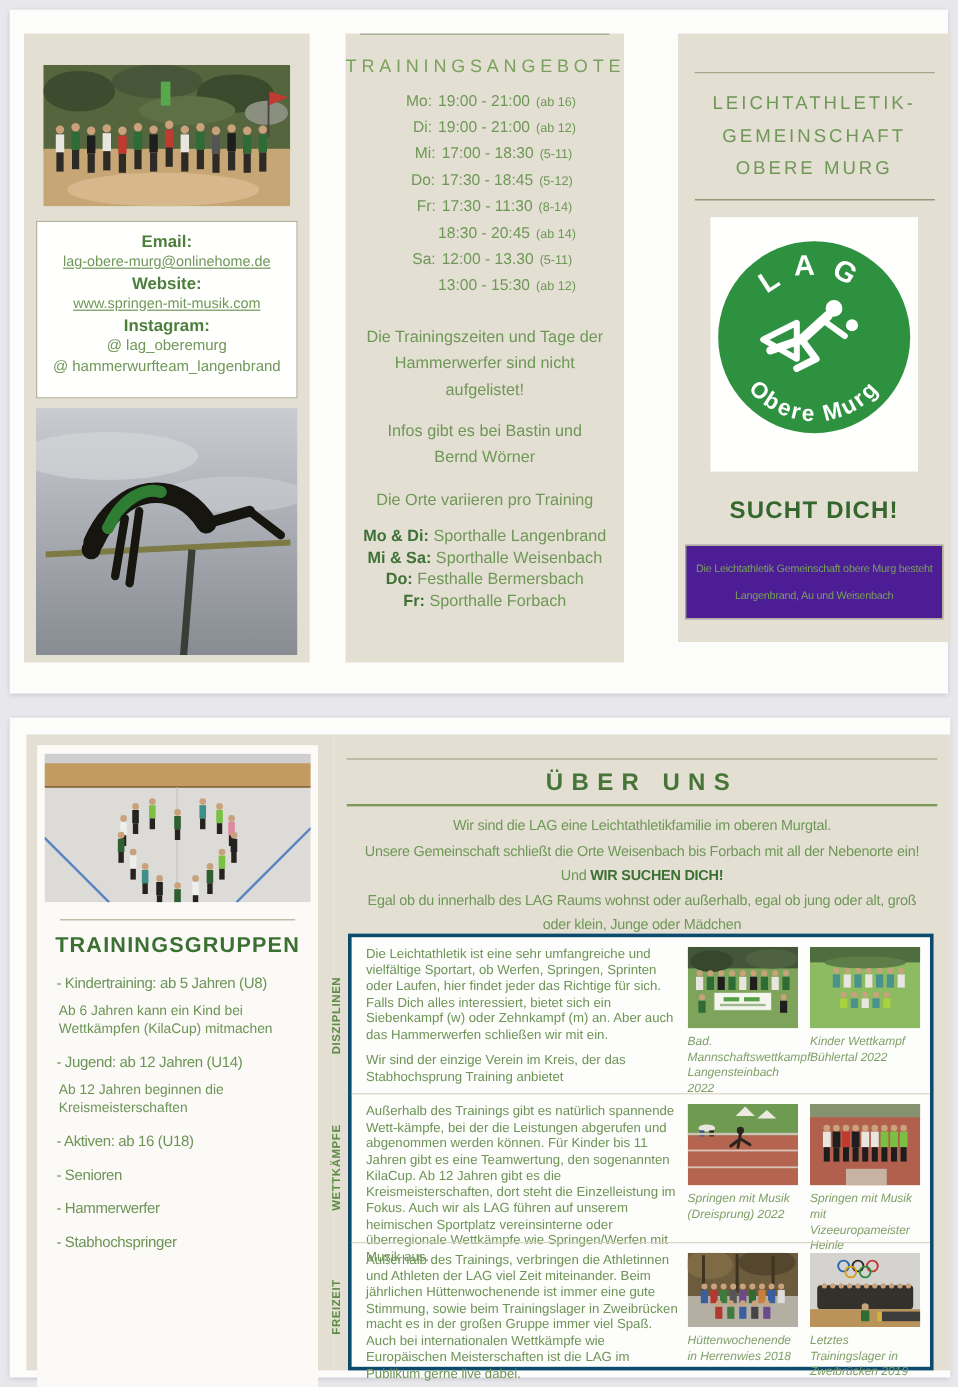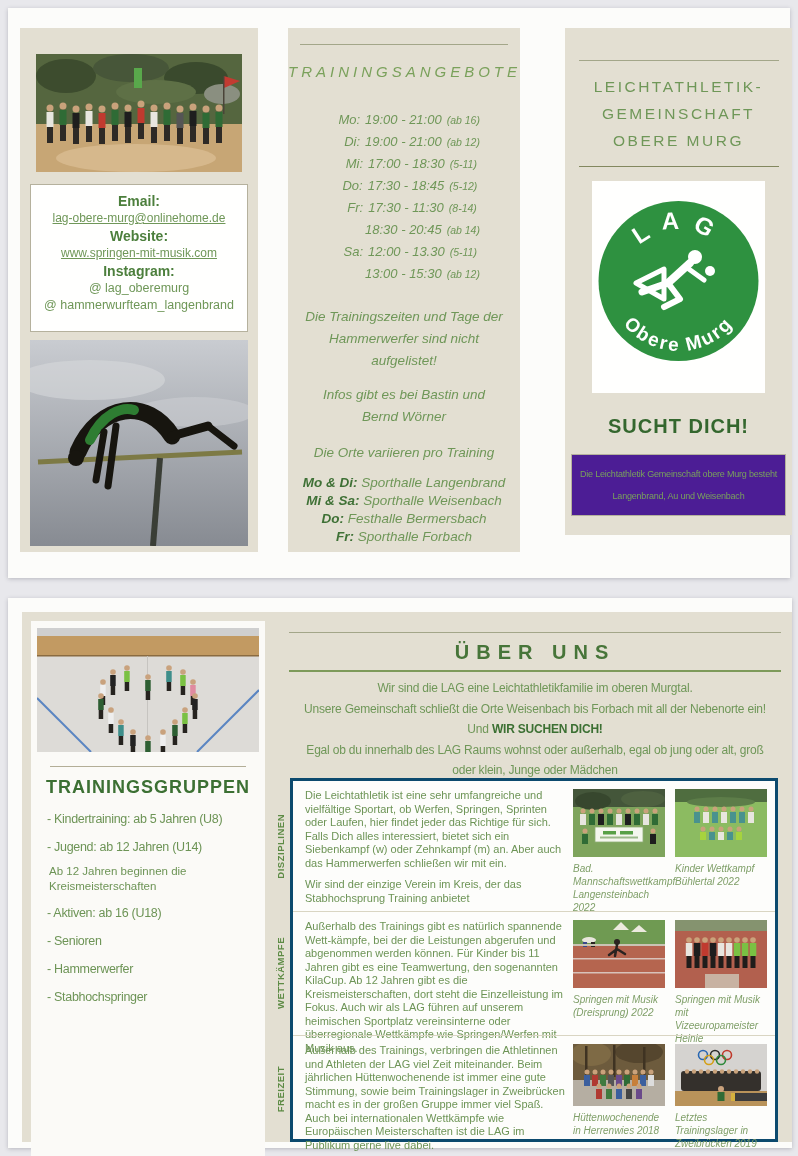--- a/index.html
+++ b/index.html
@@ -3,34 +3,34 @@
 <meta charset="utf-8">
 <style>
   html,body{margin:0;padding:0;}
   body{background:#e8e8ec;font-family:"Liberation Sans",sans-serif;}
   #stage{position:relative;width:798px;height:1156px;background:#e8e8ec;overflow:hidden;}
   .page{position:absolute;background:#fcfcfa;box-shadow:0 1px 4px rgba(60,60,75,.28);}
   #page1{left:8px;top:8px;width:782px;height:570px;}
   #page2{left:8px;top:598px;width:784px;height:550px;}
   .panel{position:absolute;background:#e3dfd2;}
   #p1-left{left:12px;top:20px;width:238px;height:524px;}
-  #p1-mid{left:280px;top:20px;width:232px;height:524px;box-sizing:border-box;padding-top:16px;font-style:italic;}
+  #p1-mid{left:280px;top:20px;width:232px;height:524px;box-sizing:border-box;}
   #p1-right{left:557px;top:20px;width:227px;height:507px;box-sizing:border-box;padding-top:32px;}
   .rule{height:1px;background:#a3a689;border:0;margin:0 auto;}
   .rule2{height:2px;background:#7d9a5a;border:0;margin:0 auto;}
   .photo{position:absolute;overflow:hidden;}
   .photo svg{display:block;}
   
   .contact-card{position:absolute;left:10px;top:156px;width:218px;height:148px;background:#fffffe;border:1px solid #b5b19d;box-sizing:border-box;text-align:center;padding-top:5px;}
   .c-label{font-size:14px;font-weight:bold;color:#4c7f3c;margin:3px 0 2px;}
   .c-link{font-size:12px;color:#6f9758;text-decoration:underline;display:block;margin:2px 0 3px;}
   .c-handle{font-size:12.5px;color:#6f9758;margin:2px 0 3px;}
   
   .training-title{margin:18px 0 0;text-align:center;font-size:15px;font-weight:400;letter-spacing:4px;color:#7aa15b;}
-  .sched{margin-top:32px;color:#6f9758;font-size:13px;}
+  .sched{margin-top:12px;color:#6f9758;font-size:13px;}
   .sched-line{display:flex;justify-content:center;align-items:baseline;height:22px;gap:5px;}
   .s-day{width:32px;text-align:right;}
   .s-time{white-space:nowrap;}
   .s-age{font-size:10.5px;}
   .note{margin:18px 10px 0;text-align:center;font-size:13.5px;line-height:22px;color:#6f9758;}
   .note.n2{margin-top:12px;}
   .note.orte{margin-top:14px;}
   .locs{margin-top:10px;text-align:center;font-size:13.5px;line-height:18px;color:#6f9758;}
   .locs b{color:#3f7136;}
   
@@ -337,20 +337,21 @@
               <circle cx="111" cy="110" r="2.8" fill="#c9a27d"></circle>
                 <rect x="108.2" y="113" width="5.5" height="11" fill="#2e5f33"></rect>
             </g>
           </svg>
         </div>
         <div style="position:absolute;top:131px;left:0;right:0;">
           <div class="tg-rule"></div>
           <h3 class="tg-title">TRAININGSGRUPPEN</h3>
           <div class="tg-list">
             <div class="tg-item">- Kindertraining: ab 5 Jahren (U8)</div>
+            <div class="tg-note">Ab 6 Jahren kann ein Kind bei Wettkämpfen (KilaCup) mitmachen</div>
             <div class="tg-item">- Jugend: ab 12 Jahren (U14)</div>
             <div class="tg-note">Ab 12 Jahren beginnen die Kreismeisterschaften</div>
             <div class="tg-item">- Aktiven: ab 16 (U18)</div>
             <div class="tg-item">- Senioren</div>
             <div class="tg-item">- Hammerwerfer</div>
             <div class="tg-item">- Stabhochspringer</div>
           </div>
         </div>
       </div>
     </div>

